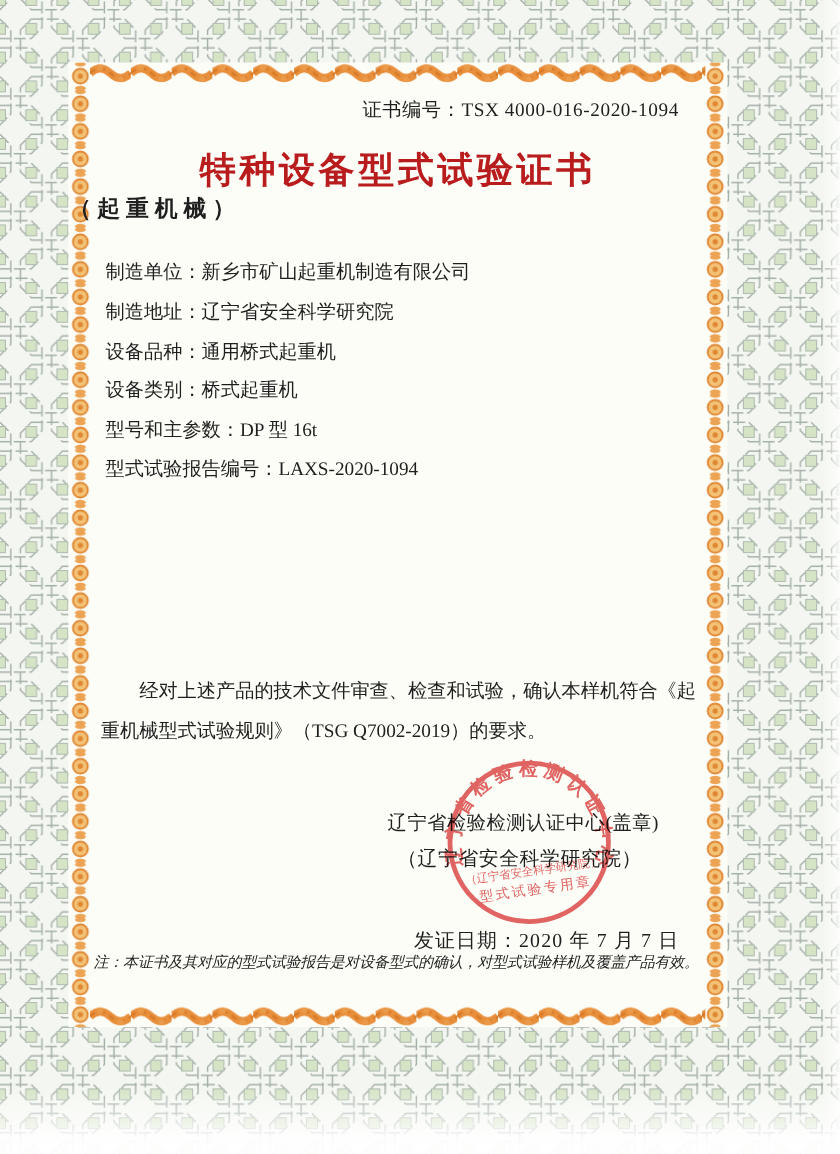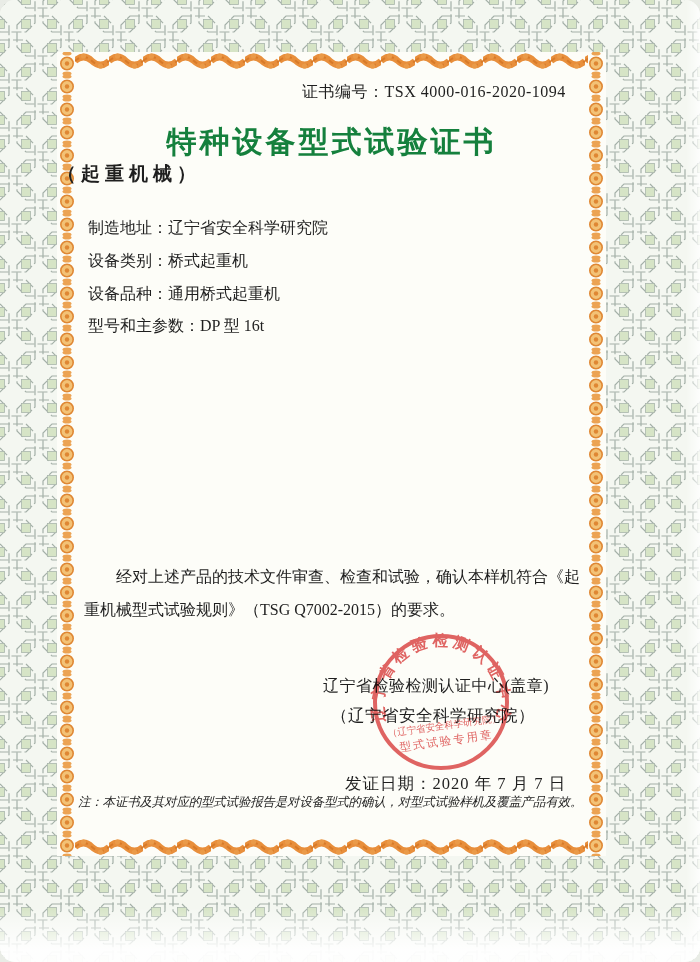--- a/index.html
+++ b/index.html
@@ -1,21 +1,20 @@
 <!DOCTYPE html>
 <html><head>
 <meta charset="utf-8">
 <style>
   html,body { margin:0; padding:0; background:#e9ece6; }
   .page {
     position:relative; width:700px; height:962px; overflow:hidden;
     background:#f4f7f1;
     font-family:"Liberation Serif","DejaVu Serif",serif;
     color:#1f1f1f;
-    border-radius:15px;
   }
   .bg-svg { position:absolute; left:0; top:0; }
   .bottom-fade {
     position:absolute; left:0; bottom:0; width:700px; height:55px;
     background:linear-gradient(to bottom, rgba(255,255,255,0), rgba(255,255,255,0.95) 80%);
   }
   .right-fade {
     position:absolute; right:0; top:0; width:14px; height:962px;
     background:linear-gradient(to right, rgba(255,255,255,0), rgba(255,255,255,0.85));
   }
@@ -29,21 +28,21 @@
   .strip-left   { left:0; top:0; }
   .strip-right  { right:0; top:0; }
 
   .cert-number {
     position:absolute; left:302px; top:82px;
     font-size:16px; letter-spacing:0.5px; white-space:nowrap;
   }
   .title {
     position:absolute; left:57px; top:122px; width:549px;
     text-align:center; font-size:30px; font-weight:bold;
-    letter-spacing:3px; color:#15803d; white-space:nowrap;
+    letter-spacing:3px; color:#b91c1c; white-space:nowrap;
   }
   .subtitle {
     position:absolute; left:57px; top:161px; width:549px;
     text-align:left; font-size:19px; font-weight:bold;
     letter-spacing:5px; white-space:nowrap;
   }
   .fields { position:absolute; left:88px; top:212px; }
   .field  { line-height:32.8px; font-size:16px; white-space:nowrap; }
 
   .statement { position:absolute; left:84px; top:516px; font-size:16px; }
@@ -158,29 +157,31 @@
     </div>
   </div>
 
   <div class="cert-number">证书编号：TSX 4000-016-2020-1094</div>
 
   <div class="title">特种设备型式试验证书</div>
 
   <div class="subtitle">（起重机械）</div>
 
   <div class="fields">
+    <div class="field">制造单位：新乡市矿山起重机制造有限公司</div>
     <div class="field">制造地址：辽宁省安全科学研究院</div>
+    <div class="field">设备品种：通用桥式起重机</div>
     <div class="field">设备类别：桥式起重机</div>
-    <div class="field">设备品种：通用桥式起重机</div>
     <div class="field">型号和主参数：DP 型 16t</div>
+    <div class="field">型式试验报告编号：LAXS-2020-1094</div>
   </div>
 
   <div class="statement">
     <div class="s-line indent">经对上述产品的技术文件审查、检查和试验，确认本样机符合《起</div>
-    <div class="s-line">重机械型式试验规则》（TSG Q7002-2015）的要求。</div>
+    <div class="s-line">重机械型式试验规则》（TSG Q7002-2019）的要求。</div>
   </div>
 
   <div class="sig-line1">辽宁省检验检测认证中心(盖章)</div>
   <div class="sig-line2">（辽宁省安全科学研究院）</div>
   <div class="sig-line3">发证日期：2020 年 7 月 7 日</div>
 
   <svg class="stamp" width="146" height="146" viewBox="0 0 146 146">
     <g>
       <circle cx="73" cy="73" r="66" fill="none" stroke="#dd4f4f" stroke-width="4"></circle>
       <defs>

